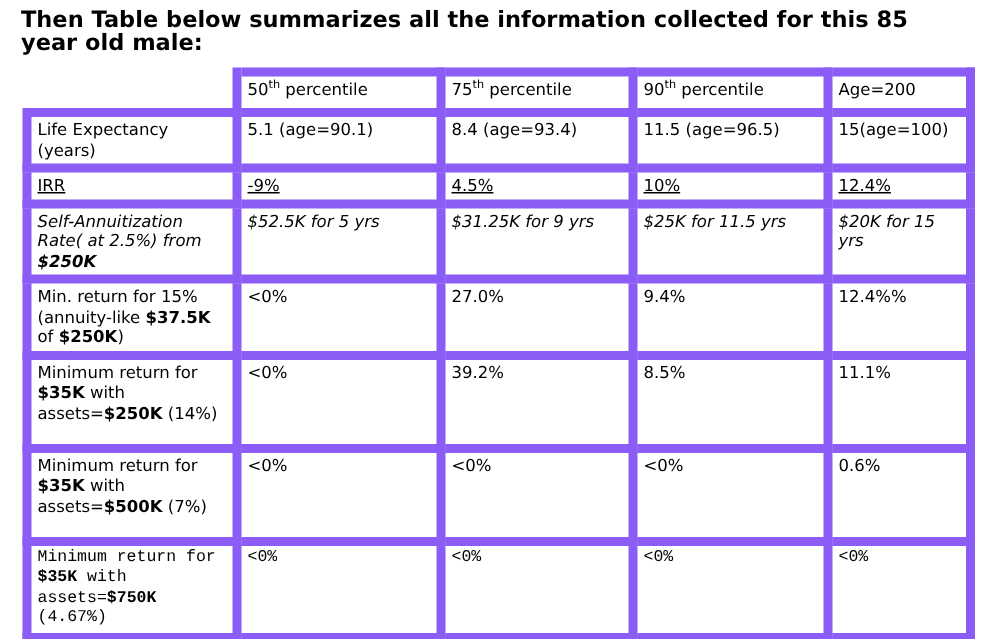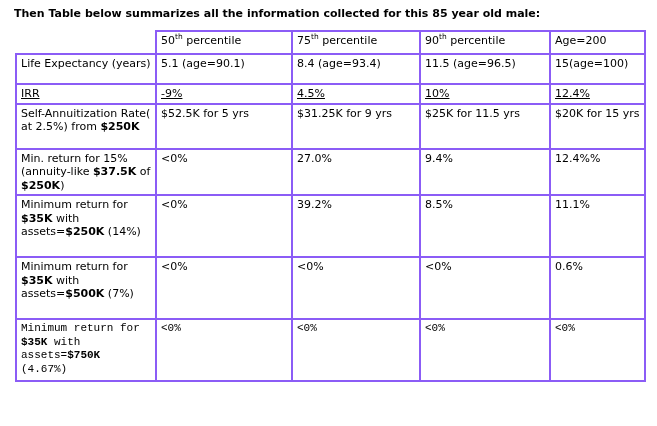--- a/index.html
+++ b/index.html
@@ -17,33 +17,33 @@
   }
   .page {
     position: relative;
     width: 657px;
     height: 426px;
     box-sizing: border-box;
     padding: 6px 8px 0 14px;
   }
   .intro {
     font-weight: bold;
-    font-size: 11px;
+    font-size: 15px;
     line-height: 15px;
     margin: 0 0 9px 0;
     max-width: 610px;
   }
   table.summary {
     border-collapse: collapse;
     table-layout: fixed;
     width: 629px;
     margin-left: 1px;
   }
   table.summary td, table.summary th {
-    border: 2px solid #8b5cf6;
+    border: 6px solid #8b5cf6;
     vertical-align: top;
     padding: 2px 3px 2px 4px;
     font-weight: normal;
     text-align: left;
     font-size: 11px;
     line-height: 13.5px;
   }
   col.c0 { width: 140px; }
   col.c1 { width: 136px; }
   col.c2 { width: 128px; }
@@ -54,21 +54,21 @@
     border-left: none !important;
   }
   sup {
     font-size: 7.5px;
     vertical-align: super;
     line-height: 0;
   }
   .h-cell { height: 17px; }
   .r-life { height: 30px; }
   .r-irr { height: 17px; text-decoration: underline; }
-  .r-self { height: 45px; }
+  .r-self { height: 45px; font-style: italic; }
   .r-min15 { height: 45px; }
   .r-m35a { height: 62px; }
   .r-m35b { height: 62px; }
   .r-m35c { height: 62px; font-family: Liberation Mono, monospace; }
   b.strong { font-weight: bold; }
 </style>
 </head>
 <body>
 
 <div class="page">

